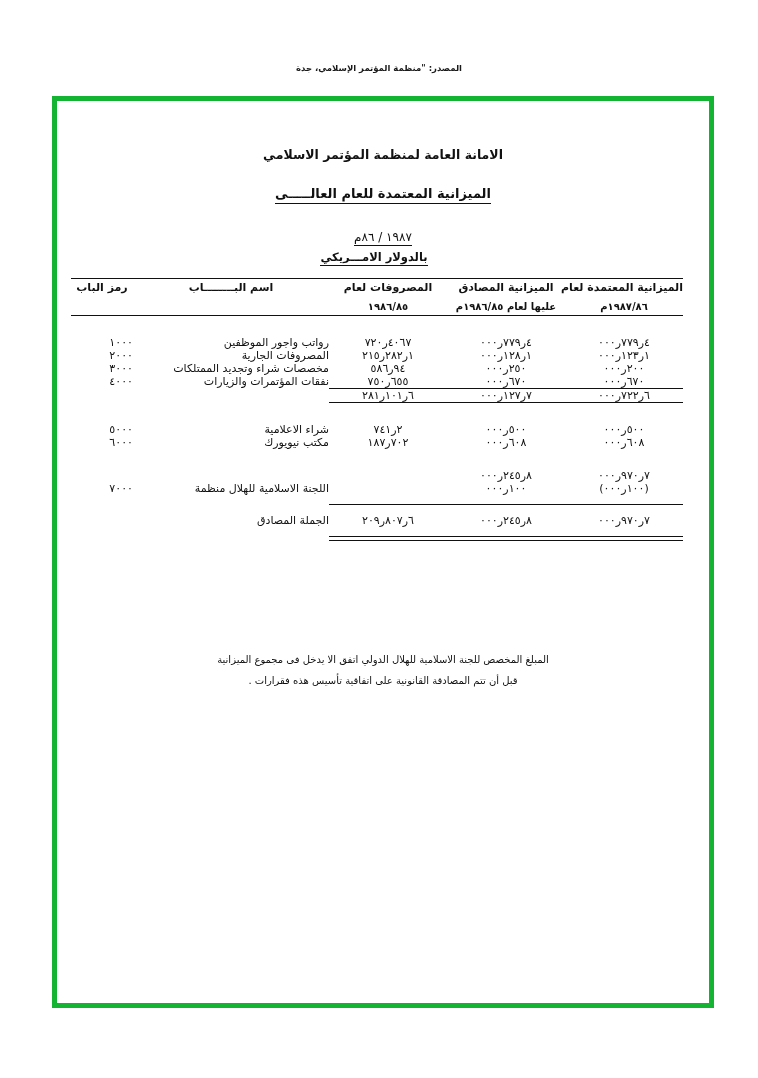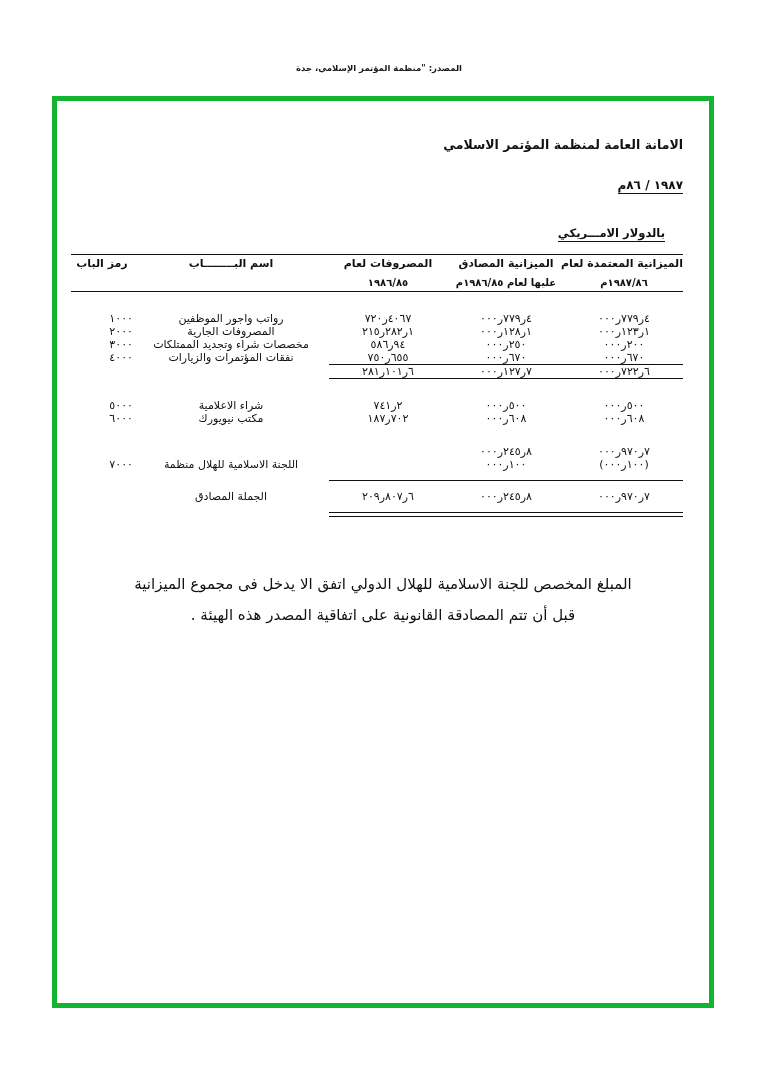--- a/index.html
+++ b/index.html
@@ -56,53 +56,54 @@
     left: 0;
     right: 0;
     bottom: 0;
     padding: 18px 26px 10px 26px;
     box-sizing: border-box;
     direction: rtl;
   }
 
   
   .title-block {
-    margin-top: 18px;
+    text-align: center;
+    margin-top: 28px;
   }
   .title-1 {
     font-size: 12.5px;
     font-weight: bold;
     color: #111;
     letter-spacing: 0.5px;
   }
   .title-2 {
     font-size: 13px;
     font-weight: bold;
     margin-top: 24px;
     display: inline-block;
     border-bottom: 1.3px solid #111;
     padding-bottom: 2px;
     letter-spacing: 0.5px;
   }
   .title-3 {
     font-size: 12px;
-    font-weight: bold;
+    font-weight: normal;
     margin-top: 26px;
     display: inline-block;
     border-bottom: 1.2px solid #111;
     padding-bottom: 1px;
     letter-spacing: 0.5px;
   }
 
   
   .currency-note {
-    margin-top: 32px;
+    margin-top: 4px;
     font-size: 11.5px;
     font-weight: bold;
-    text-align: right;
+    text-align: center;
     padding-right: 18px;
     position: relative;
   }
   .currency-note span {
     display: inline-block;
     border-bottom: 1.2px solid #111;
     padding-bottom: 1px;
   }
 
   
@@ -157,21 +158,21 @@
   }
   td.col-code {
     width: 62px;
     font-size: 11px;
     letter-spacing: 1px;
     text-align: right;
   }
   th.col-code { width: 62px; }
   td.col-name {
     width: 196px;
-    text-align: center;
+    text-align: right;
     padding-right: 12px;
     font-size: 11px;
   }
   th.col-name { width: 196px; }
   td.col-num { width: 118px; }
   th.col-num { width: 118px; }
 
   .spacer-row td { height: 9px; padding: 0; font-size: 0; line-height: 0; }
   .spacer-row-lg td { height: 20px; padding: 0; font-size: 0; line-height: 0; }
 
@@ -195,40 +196,41 @@
     border-bottom: 1.4px solid #111;
     height: 3px;
     padding: 0;
     font-size: 0;
     line-height: 0;
   }
   .dbl-rule td.plain { height: 3px; padding: 0; font-size: 0; line-height: 0; }
 
   
   .footnote {
-    margin-top: 52px;
-    text-align: center;
-    font-size: 15px;
+    margin-top: 108px;
+    text-align: center;
+    font-size: 10px;
     line-height: 2.1;
     direction: rtl;
   }
   .footnote div { white-space: nowrap; }
 </style>
 </head>
 <body>
 
 <div class="doc-header">
   <div class="line2">المصدر:  "منظمة المؤتمر الإسلامي، جدة</div>
 </div>
 
 <div class="frame">
   <div class="sheet">
 
     <div class="title-block">
       <div class="title-1">الامانة العامة لمنظمة المؤتمر الاسلامي</div>
+      <div><span class="title-2">الميزانية المعتمدة للعام العالـــــى</span></div>
       <div><span class="title-3">١٩٨٧ / ٨٦م</span></div>
     </div>
 
     <div class="currency-note">
       <span>بالدولار الامـــريكي</span>
     </div>
 
     <table class="budget">
       <colgroup>
         <col style="width:118px">
@@ -428,17 +430,17 @@
             <td class="ruled"></td>
             <td class="ruled"></td>
             <td class="plain"></td>
             <td class="plain"></td>
         </tr>
       </tbody>
     </table>
 
     <div class="footnote">
       <div>المبلغ المخصص للجنة الاسلامية للهلال الدولي اتفق الا يدخل فى مجموع  الميزانية</div>
-      <div>قبل أن تتم المصادقة القانونية على اتفاقية المصدر هذه الهيئة .</div>
+      <div>قبل أن تتم المصادقة القانونية على اتفاقية تأسيس هذه فقرارات .</div>
     </div>
 
   </div>
 </div>
 
 </body></html>

